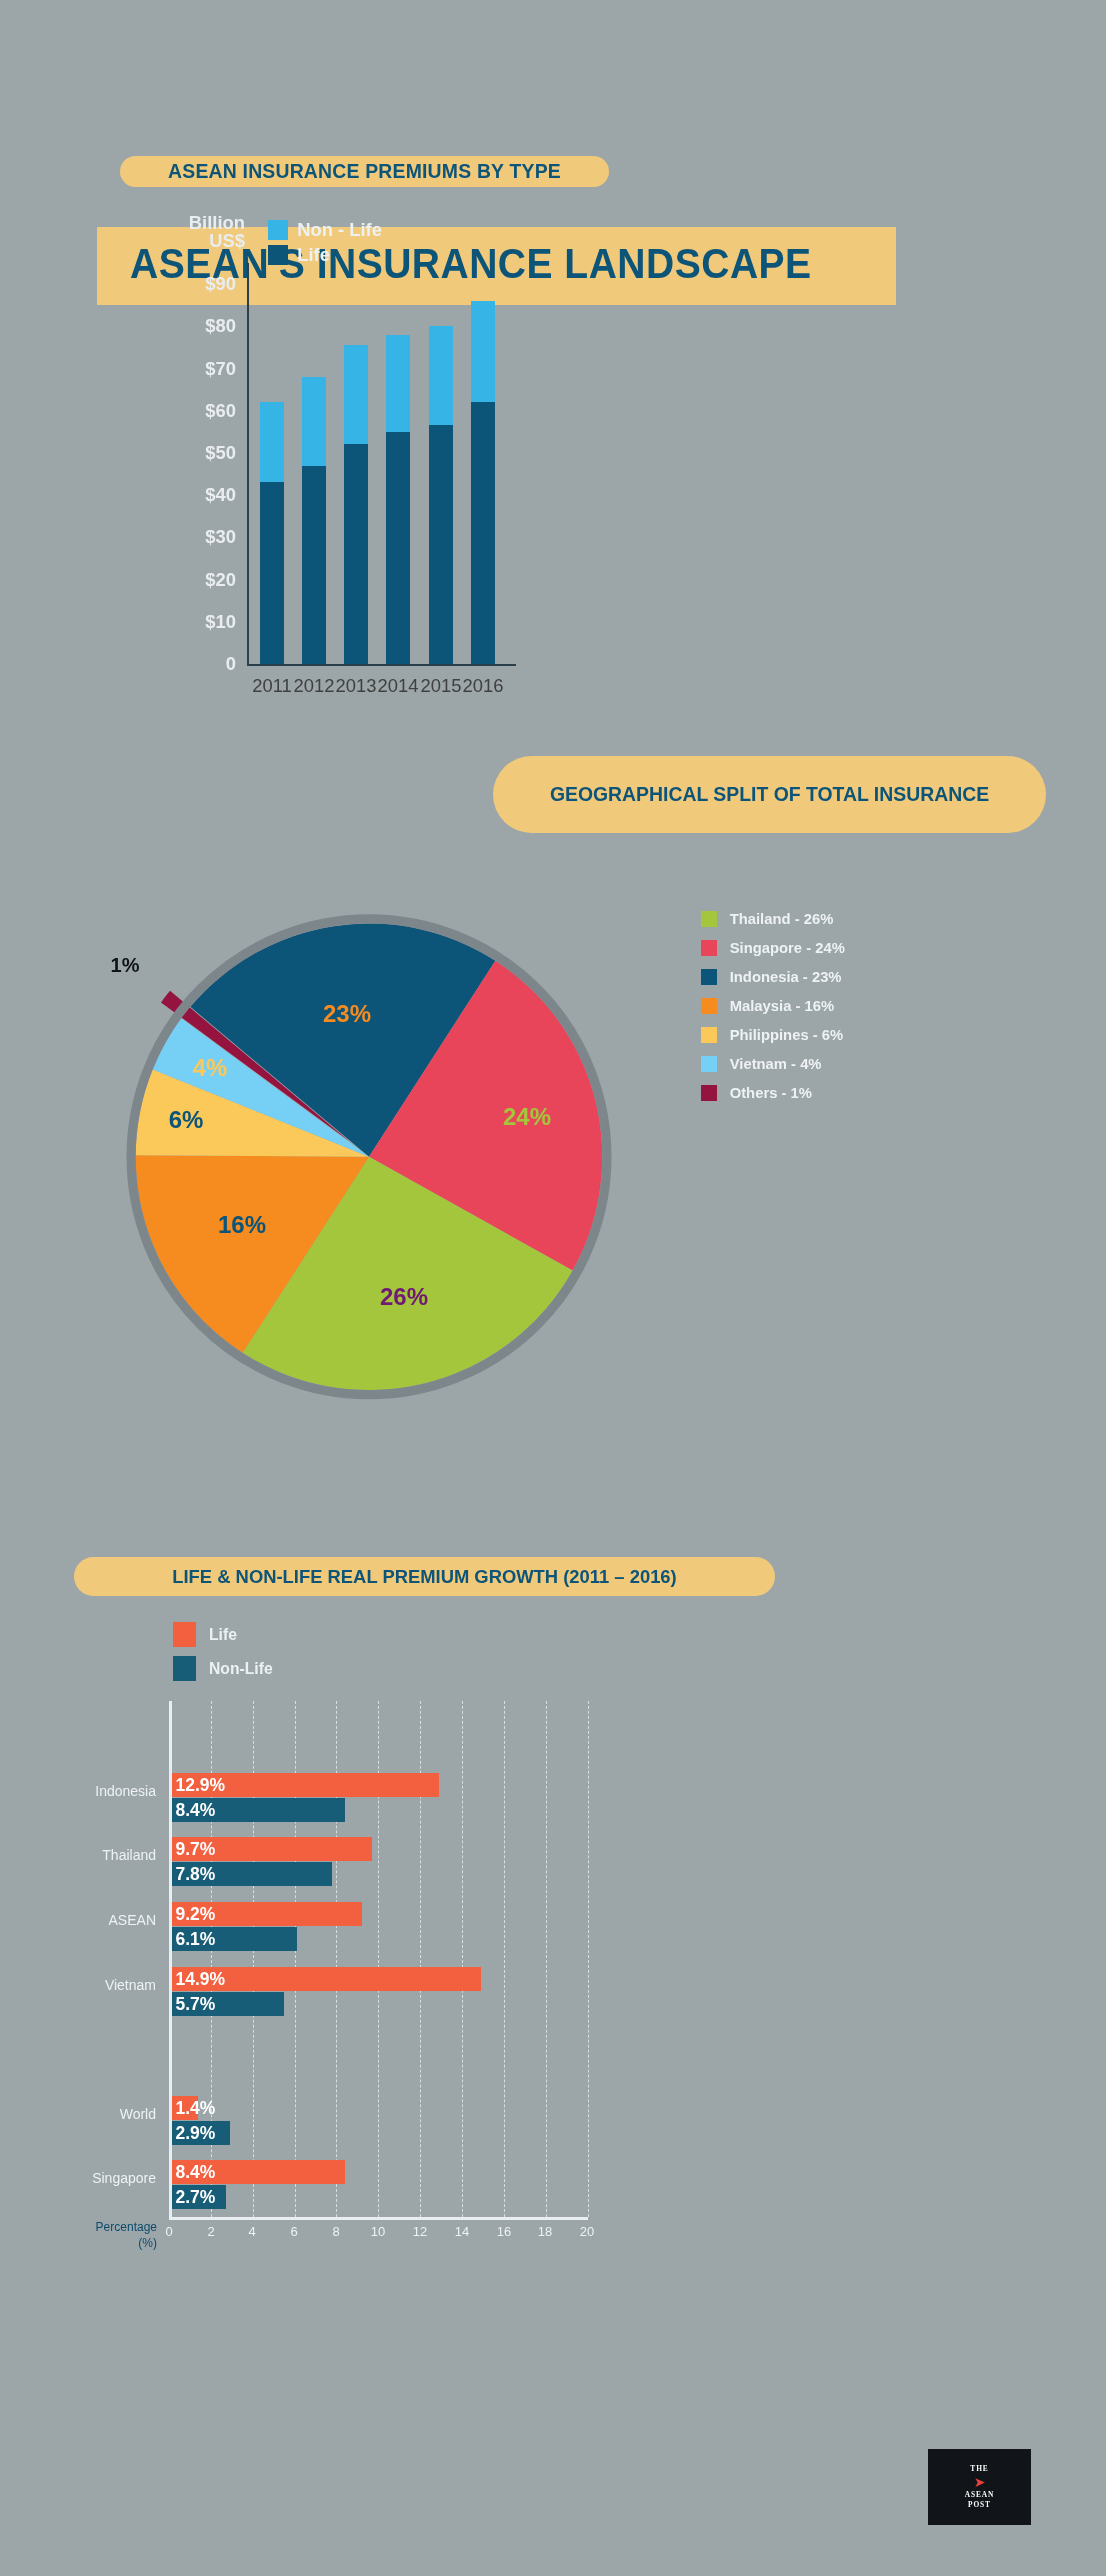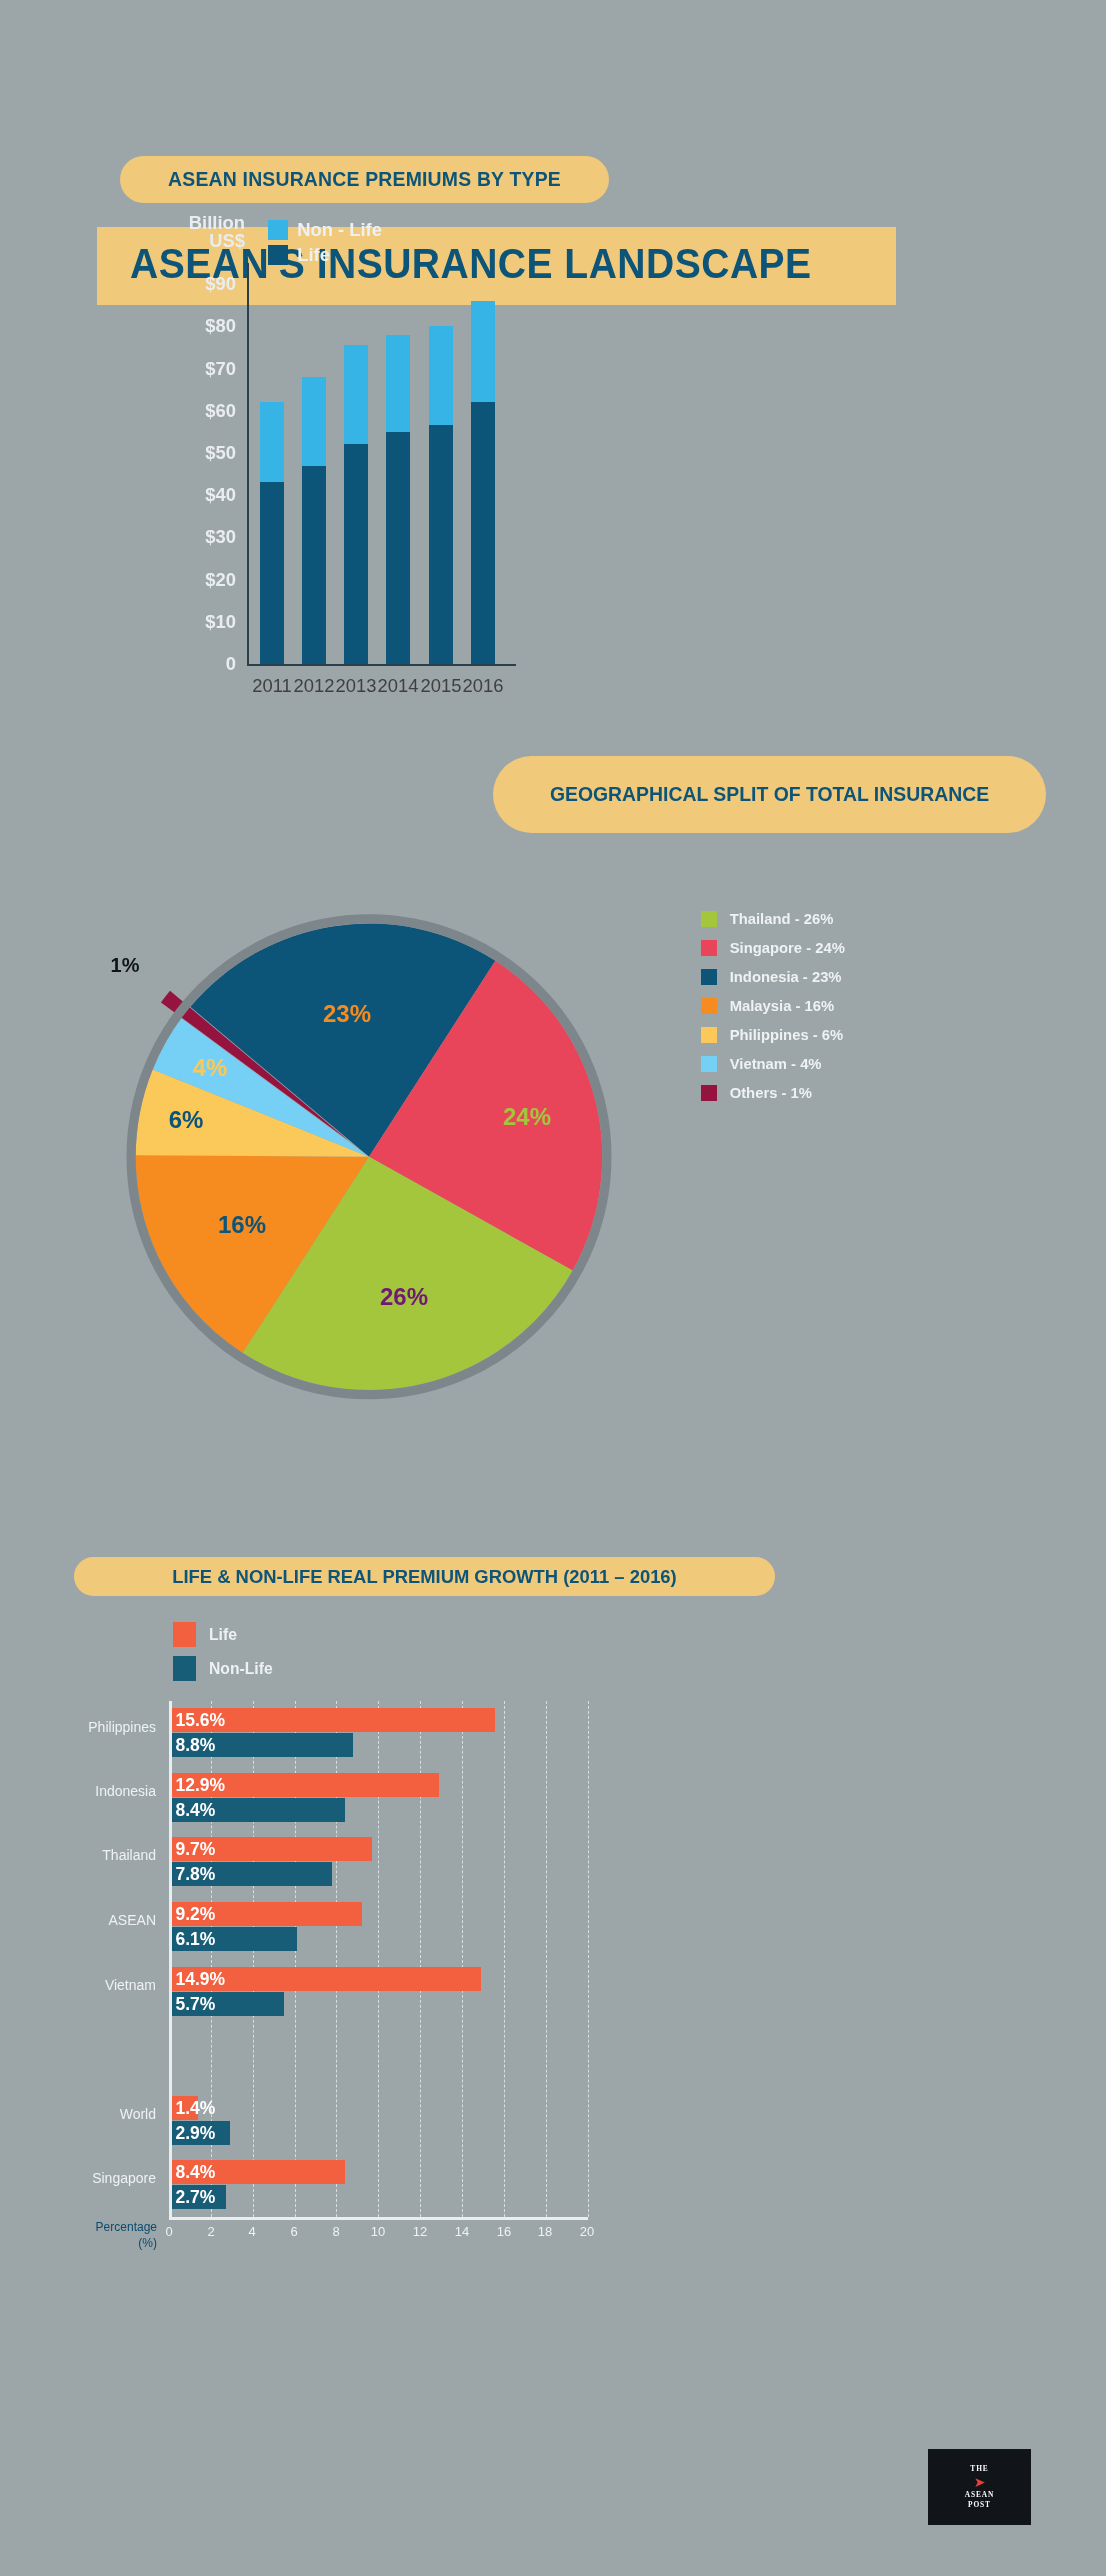--- a/index.html
+++ b/index.html
@@ -30,21 +30,21 @@
     position:absolute;
     background:#f0c97a;
     border-radius:921px;
     color:#0d5479;
     font-weight:bold;
     text-align:center;
     display:flex;align-items:center;justify-content:center;
   }
 
   
-  #sec1-pill{left:120px;top:156px;width:489px;height:47px;font-size:19.4px;letter-spacing:0.2px;}
+  #sec1-pill{left:120px;top:156px;width:489px;height:31px;font-size:19.4px;letter-spacing:0.2px;}
 
   #barchart{position:absolute;left:0;top:0;width:1106px;height:701px;}
   #bc-axislabel{
     position:absolute;left:148px;top:214px;width:97px;
     text-align:right;color:#e9edef;font-weight:bold;font-size:18.4px;line-height:1.0;
   }
   .bc-legend{position:absolute;display:flex;align-items:center;gap:9.2px;}
   .bc-legend .sw{width:20px;height:20px;display:inline-block;}
   .bc-legend .lb{color:#edf1f2;font-weight:bold;font-size:18.4px;}
   #bc-leg-nonlife{left:268px;top:219px;}
@@ -254,29 +254,20 @@
     <div class="hgrid" style="left: 42px;"></div>
     <div class="hgrid" style="left: 84px;"></div>
     <div class="hgrid" style="left: 126px;"></div>
     <div class="hgrid" style="left: 167px;"></div>
     <div class="hgrid" style="left: 209px;"></div>
     <div class="hgrid" style="left: 251px;"></div>
     <div class="hgrid" style="left: 293px;"></div>
     <div class="hgrid" style="left: 335px;"></div>
     <div class="hgrid" style="left: 377px;"></div>
     <div class="hgrid" style="left: 419px;"></div>
-    <div class="hrow" style="top: 7.4px; height: 52px;">
-      <div class="hlabel">Philippines</div>
-      <div class="hbar life" style="width: 326px;">
-        <span class="v">15.6%</span>
-      </div>
-      <div class="hbar nonlife" style="width: 184px;">
-        <span class="v">8.8%</span>
-      </div>
-    </div>
     <div class="hrow" style="top: 72px; height: 52px;">
       <div class="hlabel">Indonesia</div>
       <div class="hbar life" style="width: 270px;">
         <span class="v">12.9%</span>
       </div>
       <div class="hbar nonlife" style="width: 176px;">
         <span class="v">8.4%</span>
       </div>
     </div>
     <div class="hrow" style="top: 136px; height: 52px;">

